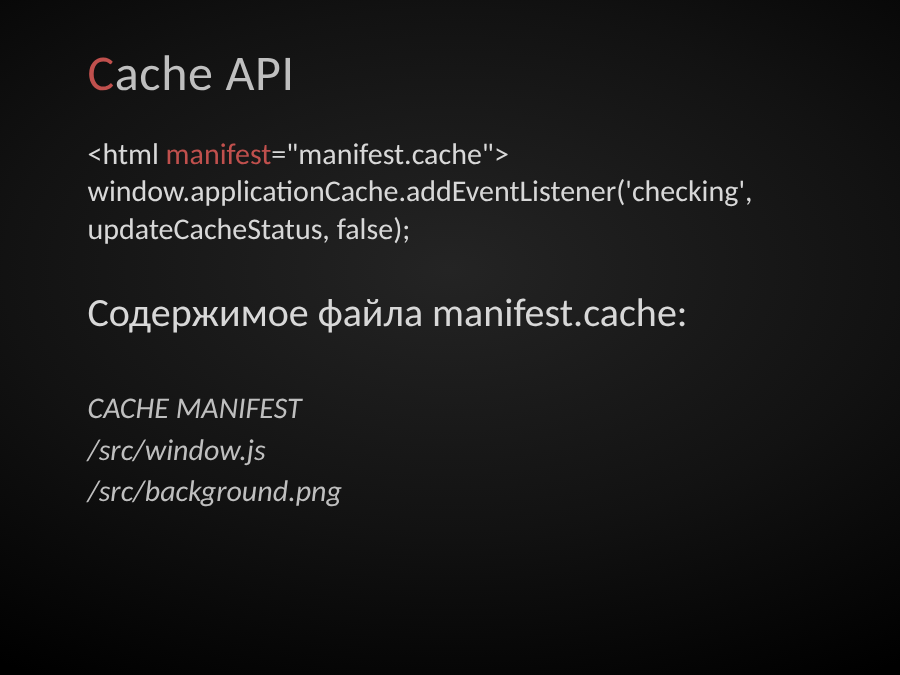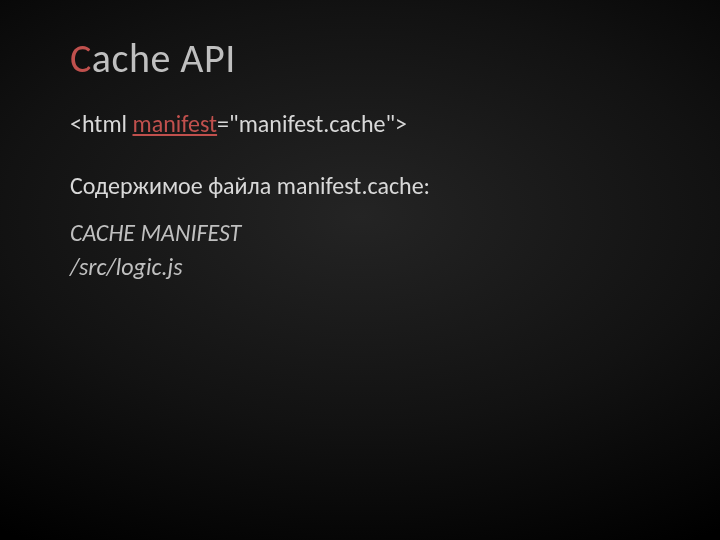--- a/index.html
+++ b/index.html
@@ -26,27 +26,27 @@
     margin-bottom: 26px;
   }
   .accent { color: #c0504d; }
   .body {
     font-size: 24px;
     line-height: 1.25;
     color: #d8d8d8;
     font-weight: 300;
     margin-bottom: 24px;
   }
-  .body .attr { color: #c0504d; text-decoration: underline; }
+  .body .attr { color: #c0504d; }
   .subhead {
-    font-size: 24px;
+    font-size: 32px;
     color: #d8d8d8;
     font-weight: 300;
     margin-top: 32px;
-    margin-bottom: 16px;
+    margin-bottom: 40px;
   }
   .manifest-block {
     font-size: 24px;
     font-style: italic;
     color: #bfbfbf;
     line-height: 1.4;
     font-weight: 300;
   }
   .manifest-block div { margin: 0; }
 </style>
@@ -56,24 +56,27 @@
 <div class="slide">
 
   <div class="title">
     <span class="accent">C</span><span>ache API</span>
   </div>
 
   <div class="body">
     <div>
       <span>&lt;html </span><span class="attr">manifest</span><span>="manifest.cache"&gt;</span>
     </div>
+    <div>window.applicationCache.addEventListener('checking',</div>
+    <div>updateCacheStatus, false);</div>
   </div>
 
   <div class="subhead">
     <span>Содержимое файла </span><span class="attr">manifest.cache</span><span>:</span>
   </div>
 
   <div class="manifest-block">
     <div>CACHE MANIFEST</div>
-    <div>/src/logic.js</div>
+    <div>/src/window.js</div>
+    <div>/src/background.png</div>
   </div>
 
 </div>
 
 </body></html>

